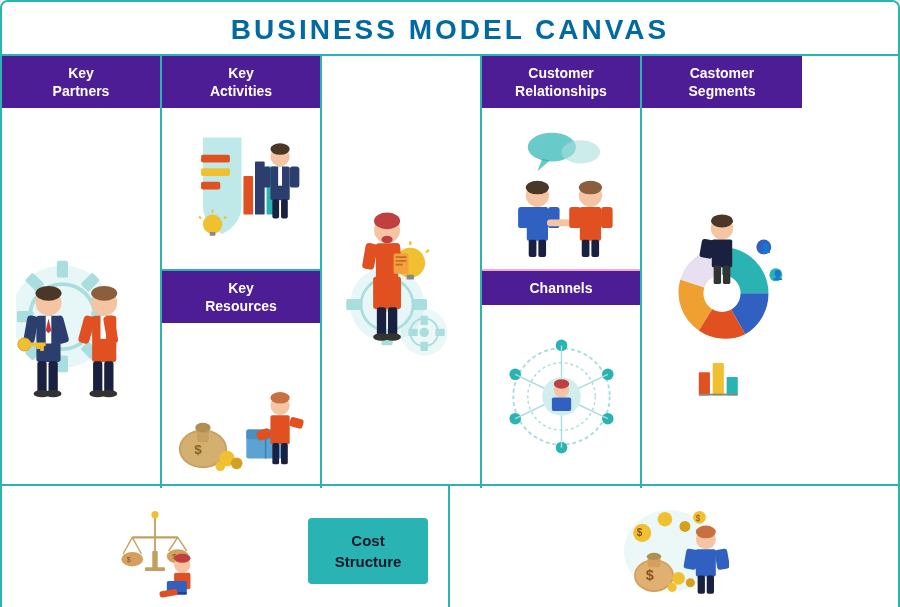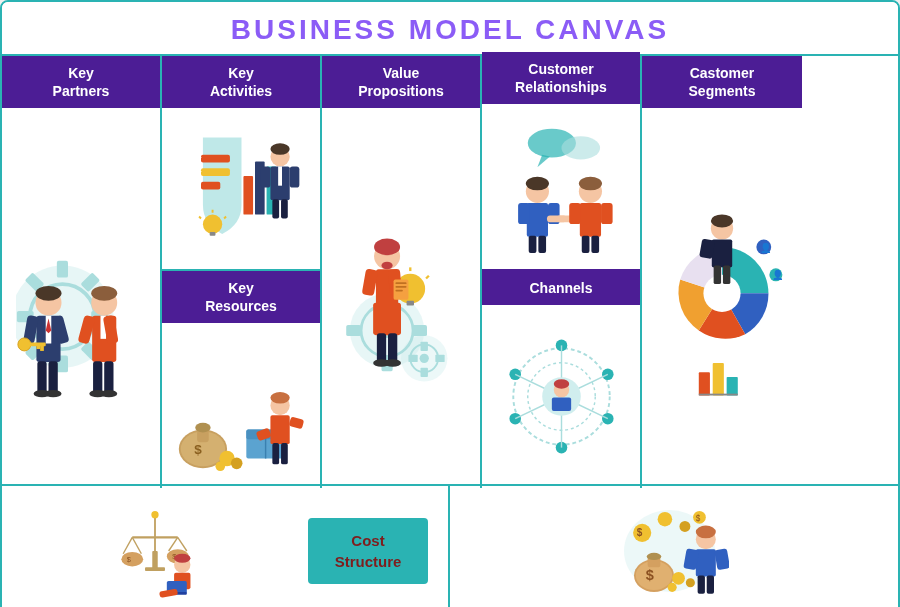--- a/index.html
+++ b/index.html
@@ -18,21 +18,21 @@
       border: 2px solid #2ab3b3;
       border-radius: 8px;
       overflow: hidden;
     }
     .canvas-title {
       background: white;
       text-align: center;
       padding: 12px 0 8px;
       font-size: 28px;
       font-weight: 900;
-      color: #8b5cf6;
+      color: #0369a1;
       letter-spacing: 3px;
       border-bottom: 2px solid #2ab3b3;
     }
     .top-section {
       display: grid;
       grid-template-columns: 160px 160px 160px 160px 160px;
       border-bottom: 2px solid #2ab3b3;
       height: 430px;
     }
     .cell {
@@ -82,25 +82,24 @@
       align-items: center;
     }
     
     .customer-col {
       border-right: 2px solid #2ab3b3;
       display: flex;
       flex-direction: column;
     }
     .customer-top {
       height: 215px;
-      border-bottom: 2px solid #4c1d95;
-      display: flex;
-      flex-direction: column;
-      align-items: center;
-      justify-content: flex-end;
+      border-bottom: 2px solid #f9a8d4;
+      display: flex;
+      flex-direction: column;
+      align-items: center;
     }
     .customer-bottom {
       flex: 1;
       display: flex;
       flex-direction: column;
     }
     .bottom-section {
       display: grid;
       grid-template-columns: 1fr 1fr;
       height: 130px;
@@ -110,21 +109,21 @@
       align-items: center;
       padding: 0 20px;
       gap: 20px;
       position: relative;
     }
     .bottom-cell:first-child {
       border-right: 2px solid #2ab3b3;
     }
     .bottom-label {
       background: #2ab3b3;
-      color: #7f1d1d;
+      color: #0f172a;
       font-weight: 700;
       font-size: 15px;
       text-align: center;
       padding: 12px 20px;
       line-height: 1.4;
       border-radius: 4px;
       min-width: 120px;
     }
   </style>
 </head>
@@ -263,21 +262,20 @@
             <rect x="86" y="100" width="14" height="10" fill="#e05020" rx="3" transform="rotate(-20, 93, 105)"></rect>
             <rect x="120" y="88" width="14" height="10" fill="#e05020" rx="3" transform="rotate(15, 127, 93)"></rect>
             <rect x="102" y="114" width="7" height="22" fill="#1a2040" rx="2"></rect>
             <rect x="111" y="114" width="7" height="22" fill="#1a2040" rx="2"></rect>
           </svg>
         </div>
       </div>
     </div>
 
     <div class="cell">
-      <div class="cell-label">Value<br>Propositions</div>
       <div class="cell-content">
         <svg viewBox="0 0 140 330" xmlns="http://www.w3.org/2000/svg" width="130" height="320">
 
           <circle cx="55" cy="200" r="40" fill="#d0eeee" opacity="0.5"></circle>
           <circle cx="95" cy="230" r="25" fill="#d0eeee" opacity="0.4"></circle>
 
           <circle cx="55" cy="200" r="28" fill="none" stroke="#aadddd" stroke-width="3"></circle>
           <circle cx="55" cy="200" r="8" fill="#aadddd"></circle>
 
           <rect x="49" y="154" width="12" height="16" fill="#aadddd" rx="2"></rect>

